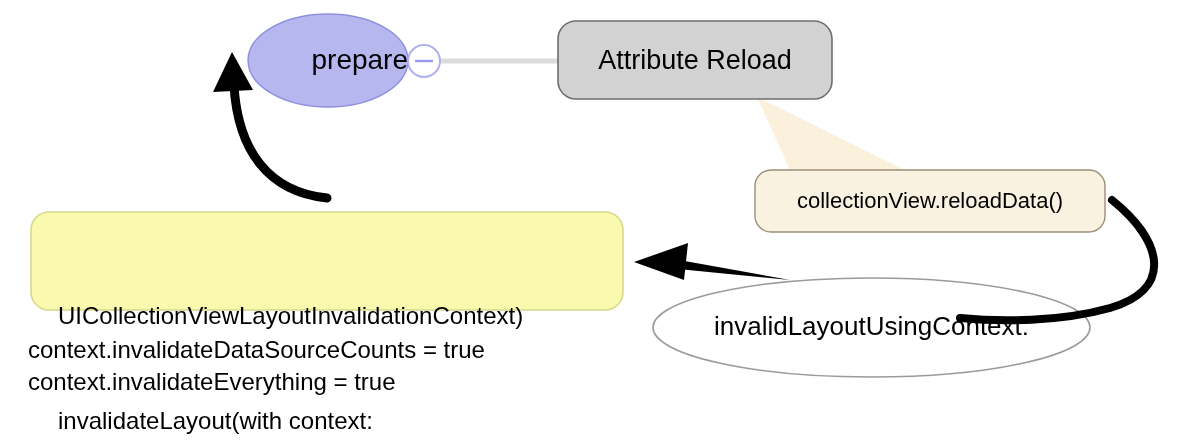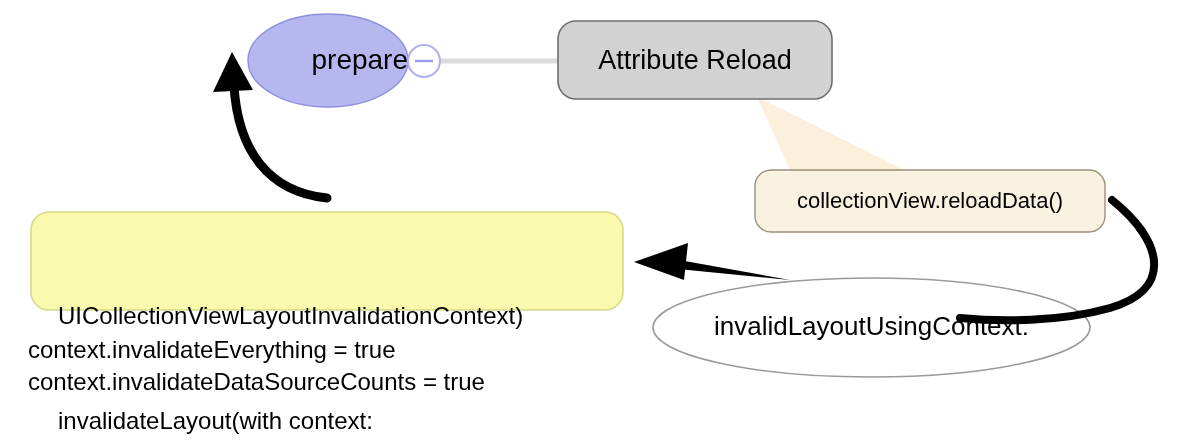--- a/index.html
+++ b/index.html
@@ -126,17 +126,17 @@
   <div class="node-label" id="attribute-reload-label">Attribute Reload</div>
 
   <div class="node-label" id="invalidate-layout-label">
     <div>UICollectionViewLayoutInvalidationContext)</div>
     <div>invalidateLayout(with context:</div>
   </div>
 
   <div class="node-label" id="invalid-layout-using-context-label">invalidLayoutUsingContext:</div>
 
   <div id="context-lines">
+    <div>context.invalidateDataSourceCounts = true</div>
     <div>context.invalidateEverything = true</div>
-    <div>context.invalidateDataSourceCounts = true</div>
   </div>
 
 </div>
 
 </body></html>

